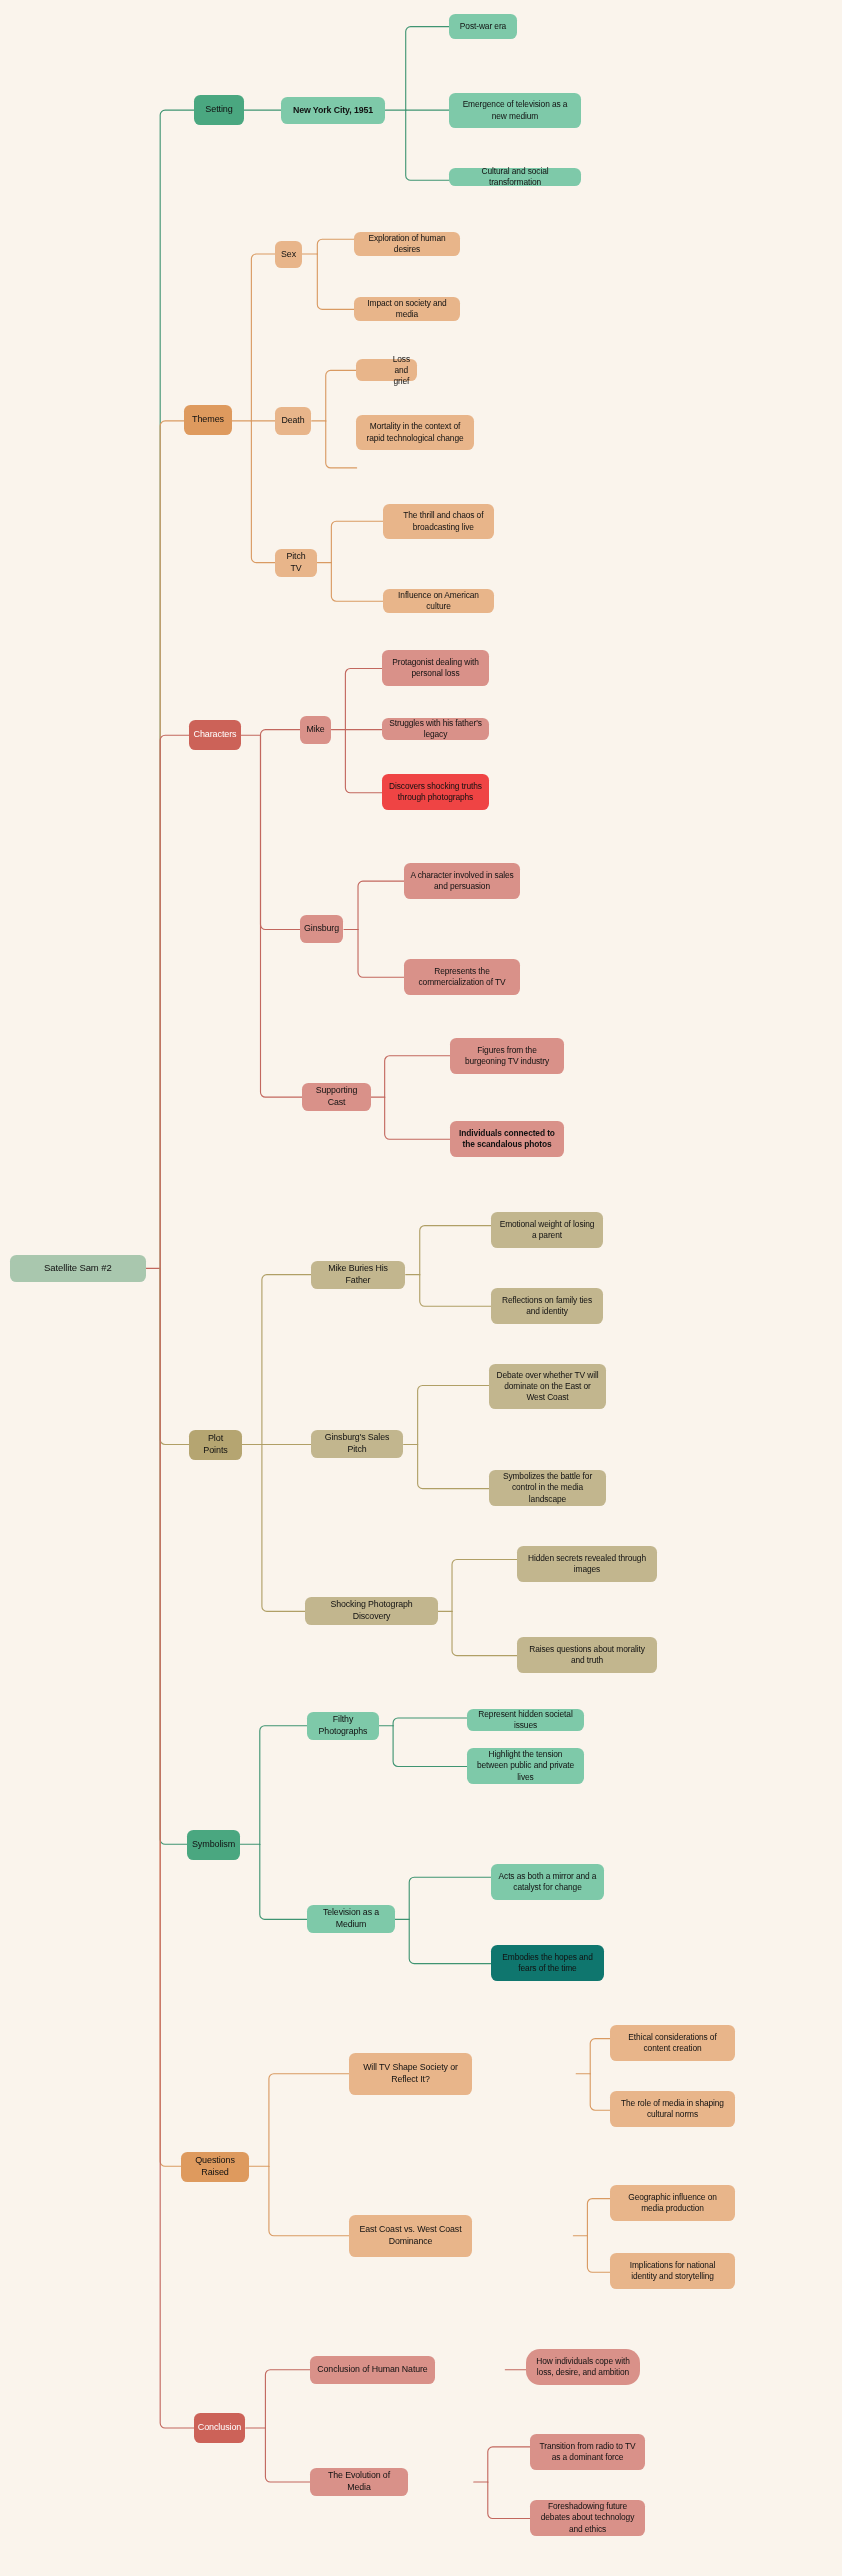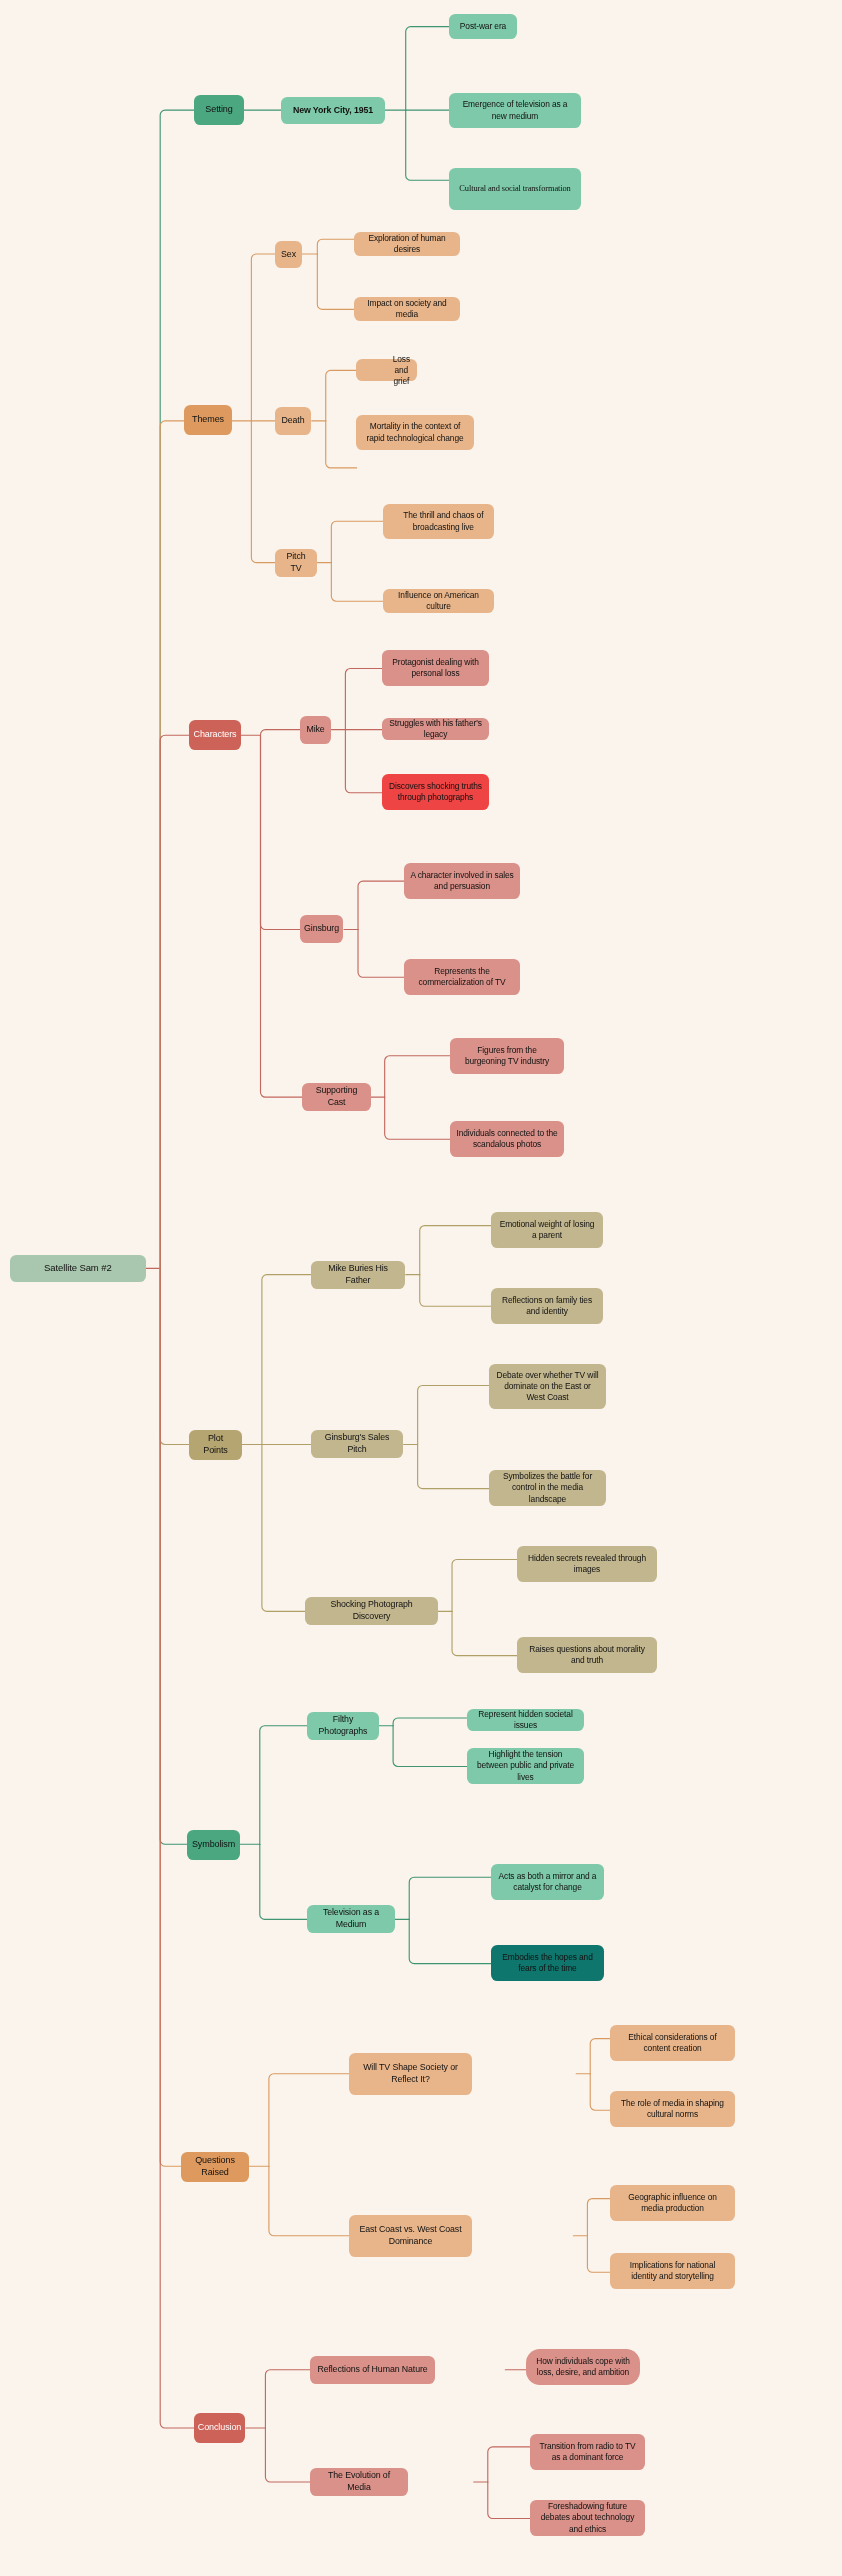--- a/index.html
+++ b/index.html
@@ -156,21 +156,21 @@
   <div class="node root" style="left:9.8px; top:1255px; width:136px; height:27px; background:#a9c7ae;">Satellite Sam #2</div>
 
   <div class="node lvl1" style="left:194px; top:95px; width:50px; height:29.5px; background:#4aa780;">Setting</div>
 
   <div class="node lvl2" style="left:281px; top:97px; width:104px; height:27px; background:#7ec9a9;font-weight:bold;">New York City, 1951</div>
 
   <div class="node lvl3" style="left:449px; top:14px; width:68px; height:24.6px; background:#7ec9a9;">Post-war era</div>
 
   <div class="node lvl3" style="left:449px; top:93px; width:132px; height:35px; background:#7ec9a9;">Emergence of television as a new medium</div>
 
-  <div class="node lvl3" style="left:449px; top:168px; width:132px; height:42px; background:#7ec9a9;font-family:Liberation Serif, serif;">Cultural and social transformation</div>
+  <div class="node lvl3" style="left:449px; top:168px; width:132px; height:18px; background:#7ec9a9;">Cultural and social transformation</div>
 
   <div class="node lvl1" style="left:184px; top:405px; width:48px; height:29.5px; background:#de9a5e;">Themes</div>
 
   <div class="node lvl2" style="left:275px; top:241px; width:27px; height:27px; background:#e8b58a;">Sex</div>
 
   <div class="node lvl3" style="left:354px; top:232px; width:106px; height:24px; background:#e8b58a;">Exploration of human desires</div>
 
   <div class="node lvl3" style="left:354px; top:297px; width:106px; height:24px; background:#e8b58a;">Impact on society and media</div>
 
   <div class="node lvl2" style="left:275px; top:407px; width:36px; height:28px; background:#e8b58a;">Death</div>
@@ -198,21 +198,21 @@
   <div class="node lvl2" style="left:300px; top:915px; width:43px; height:28px; background:#d99189;">Ginsburg</div>
 
   <div class="node lvl3" style="left:404px; top:863px; width:116px; height:36px; background:#d99189;">A character involved in sales and persuasion</div>
 
   <div class="node lvl3" style="left:404px; top:959px; width:116px; height:36px; background:#d99189;">Represents the commercialization of TV</div>
 
   <div class="node lvl2" style="left:302px; top:1083px; width:69px; height:28px; background:#d99189;">Supporting Cast</div>
 
   <div class="node lvl3" style="left:450px; top:1038px; width:114px; height:36px; background:#d99189;">Figures from the burgeoning TV industry</div>
 
-  <div class="node lvl3" style="left:450px; top:1121px; width:114px; height:36px; background:#d99189;">Individuals connected to the scandalous photos</div>
+  <div class="node lvl3" style="left:450px; top:1121px; width:114px; height:36px; background:#d99189;font-weight:bold;">Individuals connected to the scandalous photos</div>
 
   <div class="node lvl1" style="left:189px; top:1430px; width:53px; height:29.5px; background:#b5a571;">Plot Points</div>
 
   <div class="node lvl2" style="left:311px; top:1261px; width:94px; height:28px; background:#c2b68e;">Mike Buries His Father</div>
 
   <div class="node lvl3" style="left:491px; top:1212px; width:112px; height:36px; background:#c2b68e;">Emotional weight of losing a parent</div>
 
   <div class="node lvl3" style="left:491px; top:1288px; width:112px; height:36px; background:#c2b68e;">Reflections on family ties and identity</div>
 
   <div class="node lvl2" style="left:311px; top:1430px; width:92px; height:28px; background:#c2b68e;">Ginsburg's Sales Pitch</div>
@@ -250,21 +250,21 @@
   <div class="node lvl3" style="left:610px; top:2091px; width:125px; height:36px; background:#e8b58a;">The role of media in shaping cultural norms</div>
 
   <div class="node lvl2" style="left:349px; top:2215px; width:123px; height:42px; background:#e8b58a;">East Coast vs. West Coast Dominance</div>
 
   <div class="node lvl3" style="left:610px; top:2185px; width:125px; height:36px; background:#e8b58a;">Geographic influence on media production</div>
 
   <div class="node lvl3" style="left:610px; top:2253px; width:125px; height:36px; background:#e8b58a;">Implications for national identity and storytelling</div>
 
   <div class="node lvl1 white-text" style="left:194px; top:2413px; width:51px; height:29.5px; background:#cc6258;">Conclusion</div>
 
-  <div class="node lvl2" style="left:310px; top:2356px; width:125px; height:28px; background:#d99189;">Reflections of Human Nature</div>
+  <div class="node lvl2" style="left:310px; top:2356px; width:125px; height:28px; background:#d99189;">Conclusion of Human Nature</div>
 
   <div class="node lvl3" style="left:526px; top:2349px; width:114px; height:36px; background:#d99189;border-radius:14px;">How individuals cope with loss, desire, and ambition</div>
 
   <div class="node lvl2" style="left:310px; top:2468px; width:98px; height:28px; background:#d99189;">The Evolution of Media</div>
 
   <div class="node lvl3" style="left:530px; top:2434px; width:115px; height:36px; background:#d99189;">Transition from radio to TV as a dominant force</div>
 
   <div class="node lvl3" style="left:530px; top:2500px; width:115px; height:36px; background:#d99189;">Foreshadowing future debates about technology and ethics</div>
 
 </div>

